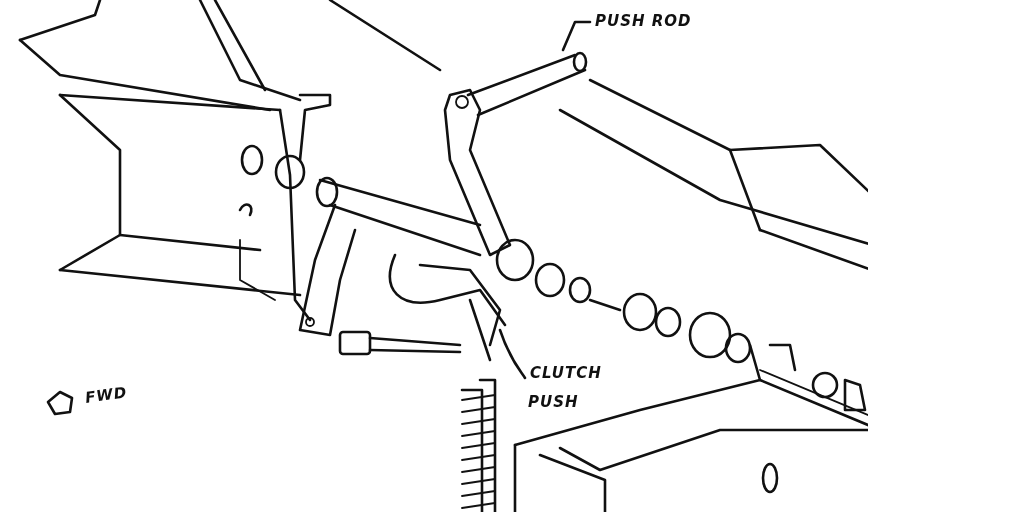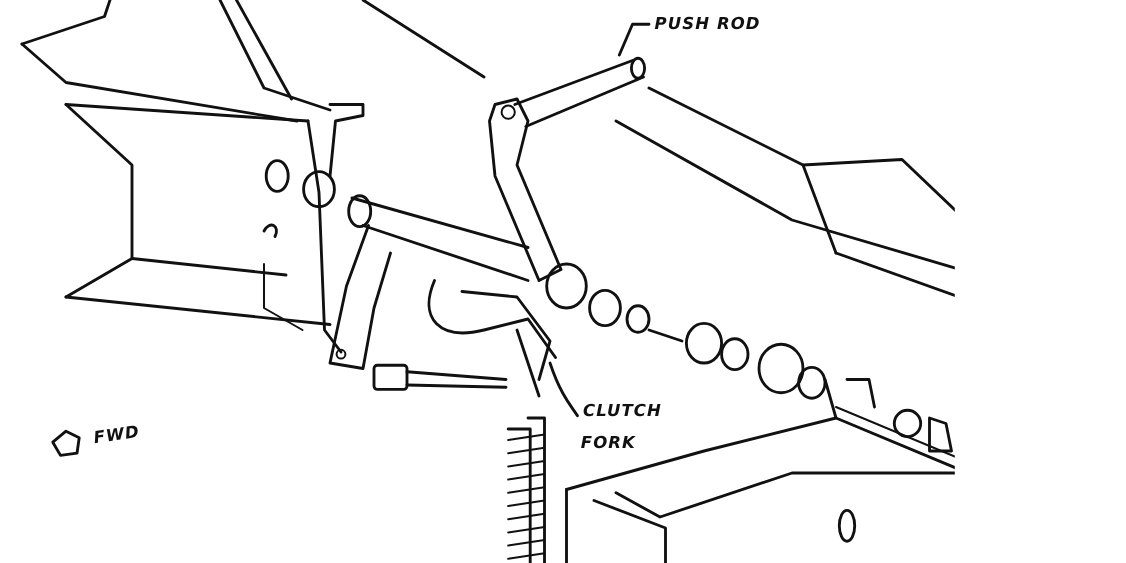--- a/index.html
+++ b/index.html
@@ -106,15 +106,15 @@
       <ellipse class="ln" cx="770" cy="478" rx="7" ry="14"></ellipse>
     </g>
 
     <g>
       <path class="ln" d="M48 402 L60 392 L72 398 L70 412 L55 414 Z"></path>
     </g>
   </svg>
 
   <div class="label" style="left:595px;top:12px;">PUSH ROD</div>
   <div class="label" style="left:530px;top:364px;">CLUTCH</div>
-  <div class="label" style="left:528px;top:393px;">FORK</div>
+  <div class="label" style="left:528px;top:393px;">PUSH</div>
   <div class="label" style="left:85px;top:386px;transform:rotate(-8deg);">FWD</div>
 </div>
 
 </body></html>

